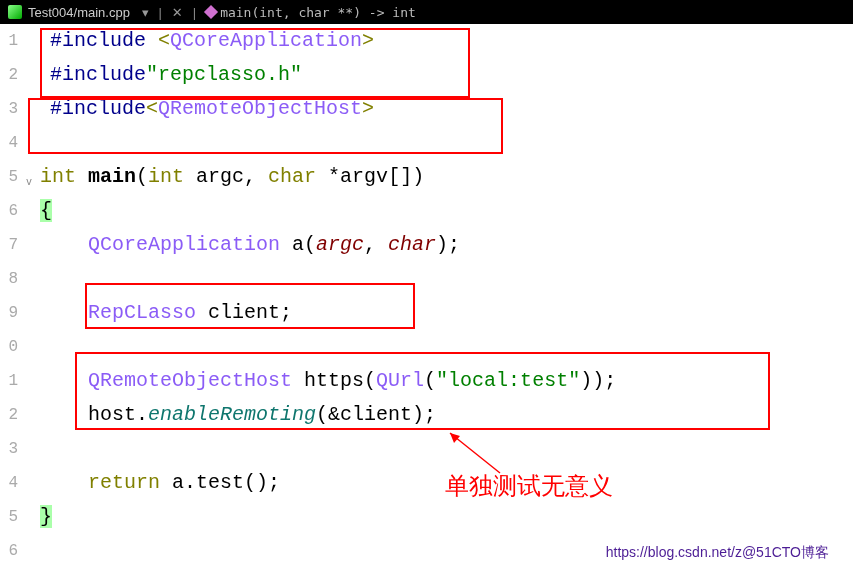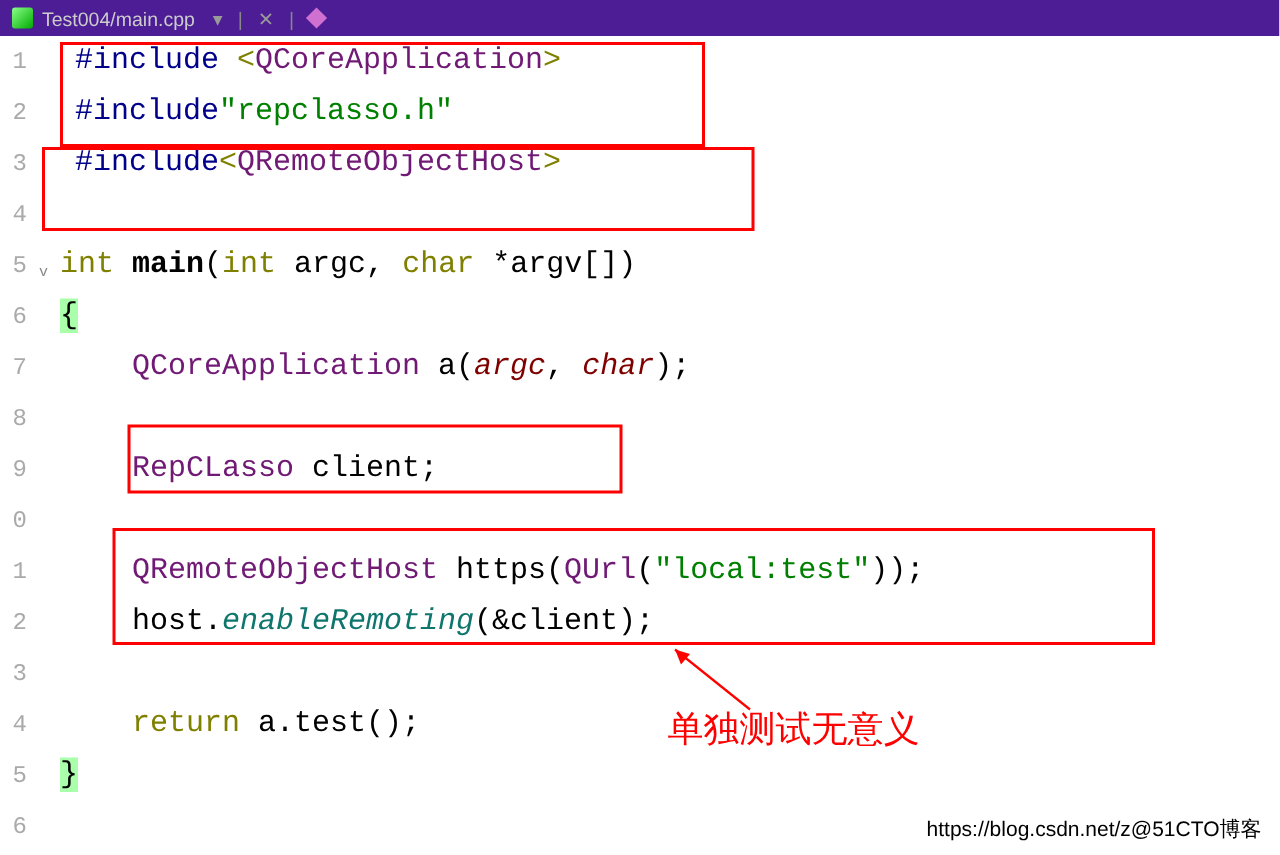--- a/index.html
+++ b/index.html
@@ -6,21 +6,21 @@
     body {
       font-family: Consolas, 'Courier New', monospace;
       font-size: 18px;
       background: #fff;
       width: 853px;
       height: 570px;
       overflow: hidden;
       position: relative;
     }
     .tab-bar {
-      background: #4c1d95;
+      background: #000000;
       height: 24px;
       display: flex;
       align-items: center;
       color: #ccc;
       font-size: 13px;
       font-family: sans-serif;
     }
     .tab {
       display: flex;
       align-items: center;
@@ -75,21 +75,21 @@
       line-height: 34px;
       position: relative;
     }
     .code-line {
       height: 34px;
       white-space: pre;
       font-size: 20px;
     }
     .k-olive { color: #808000; }
     .k-green { color: #008000; }
-    .k-purple { color: #701a75; }
+    .k-purple { color: #8b5cf6; }
     .k-maroon { color: #800000; }
     .k-teal { color: #0f766e; }
     .k-navy { color: #00008b; padding-left: 10px; }
     .k-bold { font-weight: bold; }
     .k-italic { font-style: italic; }
     .hl-brace { background: #aaffaa; }
     
     .redbox {
       position: absolute;
       border: 2px solid #ff0000;
@@ -101,40 +101,41 @@
       font-size: 24px;
       font-family: "SimSun", serif;
     }
     .arrow {
       position: absolute;
       pointer-events: none;
     }
     .watermark {
       position: absolute;
       bottom: 8px;
-      right: 12px;
-      color: #000000;
+      right: 24px;
+      color: #4c1d95;
       font-size: 14px;
       font-family: sans-serif;
       text-align: right;
     }
   </style>
 </head>
 <body>
 
 <div class="tab-bar">
   <div class="tab">
     <span class="tab-icon"></span>
     <span>Test004/main.cpp</span>
   </div>
   <span class="tab-dropdown">▾</span>
   <span class="crumb-sep">|</span>
   <span class="tab-close">✕</span>
   <span class="crumb-sep">|</span>
   <span class="crumb-icon"></span>
+  <span class="breadcrumb-text">main(int, char **) -&gt; int</span>
 </div>
 
 <div class="editor">
   <div class="gutter">
     <div class="gutter-line">1</div>
     <div class="gutter-line">2</div>
     <div class="gutter-line">3</div>
     <div class="gutter-line">4</div>
     <div class="gutter-line">5</div>
     <div class="gutter-line">6</div>

